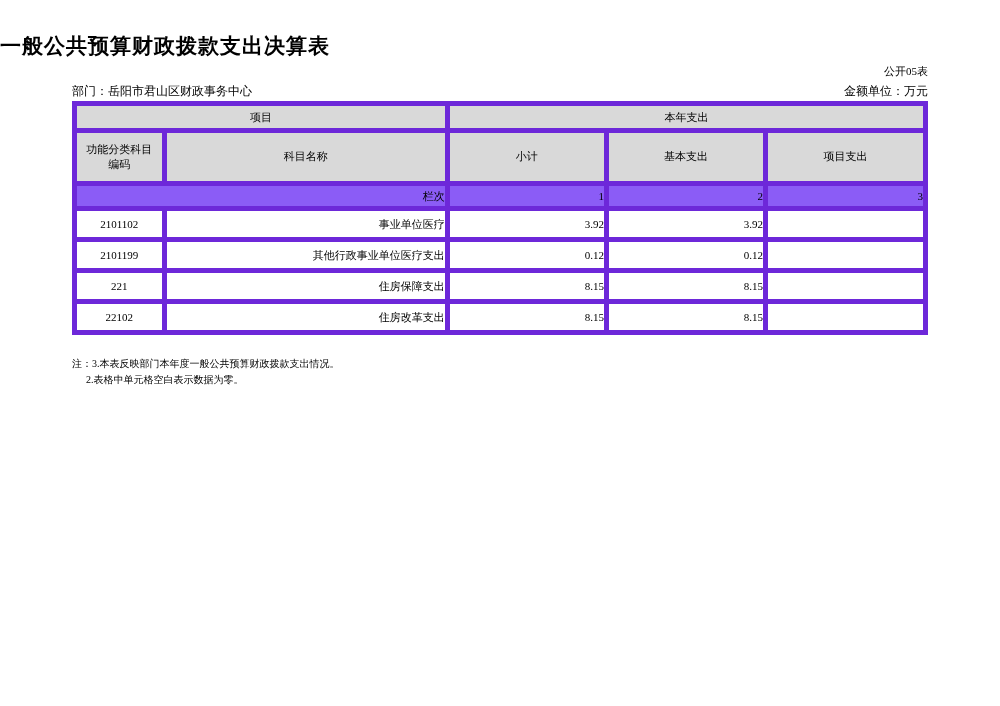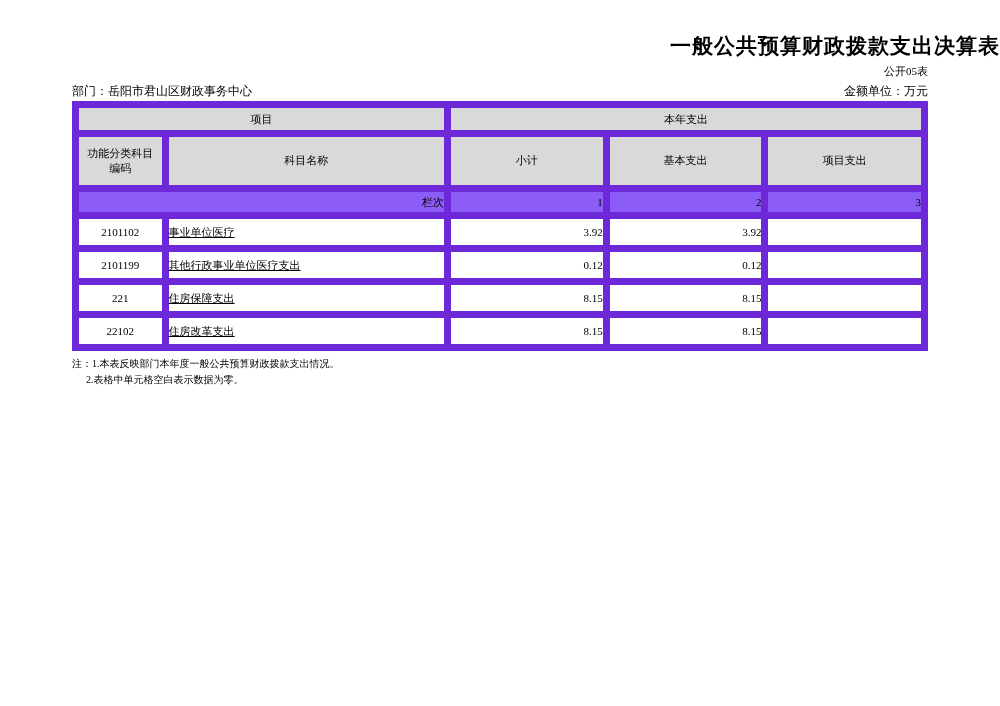--- a/index.html
+++ b/index.html
@@ -18,21 +18,21 @@
   .page {
     position: relative;
     width: 1000px;
     height: 706px;
   }
   .doc-title {
     position: absolute;
     top: 32px;
     left: 0;
     width: 1000px;
-    text-align: right;
+    text-align: left;
     font-size: 21px;
     font-weight: bold;
     letter-spacing: 1px;
     font-family: "Liberation Serif", serif;
   }
   .form-code {
     position: absolute;
     top: 64px;
     right: 72px;
     font-size: 11px;
@@ -51,21 +51,21 @@
   table.main {
     position: absolute;
     top: 101px;
     left: 72px;
     border-collapse: collapse;
     width: 856px;
     font-family: "Liberation Serif", serif;
     font-size: 11px;
   }
   table.main td, table.main th {
-    border: 7px solid #6d28d9;
+    border: 5px solid #6d28d9;
     padding: 0;
     font-weight: normal;
     margin-top: 28px;
   }
   .hdr {
     background: #d9d9d9;
     text-align: center;
     vertical-align: middle;
     height: 22px;
   }
@@ -81,25 +81,24 @@
     text-align: right;
     vertical-align: middle;
     height: 20px;
   }
   .cell-code {
     text-align: center;
     vertical-align: middle;
     height: 26px;
   }
   .cell-name {
-    text-align: left;
+    text-align: right;
     vertical-align: middle;
     padding-left: 8px;
     height: 26px;
-    text-decoration: underline;
   }
   .cell-num {
     text-align: right;
     vertical-align: middle;
     padding-right: 12px;
     height: 26px;
   }
   .notes {
     position: absolute;
     top: 356px;
@@ -178,17 +177,17 @@
         <td class="cell-code">22102</td>
         <td class="cell-name">住房改革支出</td>
         <td class="cell-num">8.15</td>
         <td class="cell-num">8.15</td>
         <td class="cell-num"></td>
       </tr>
     </tbody>
   </table>
 
   <div class="notes">
-    <div>注：1.本表反映部门本年度一般公共预算财政拨款支出情况。</div>
+    <div>注：3.本表反映部门本年度一般公共预算财政拨款支出情况。</div>
     <div class="n2">2.表格中单元格空白表示数据为零。</div>
   </div>
 
 </div>
 
 </body></html>

